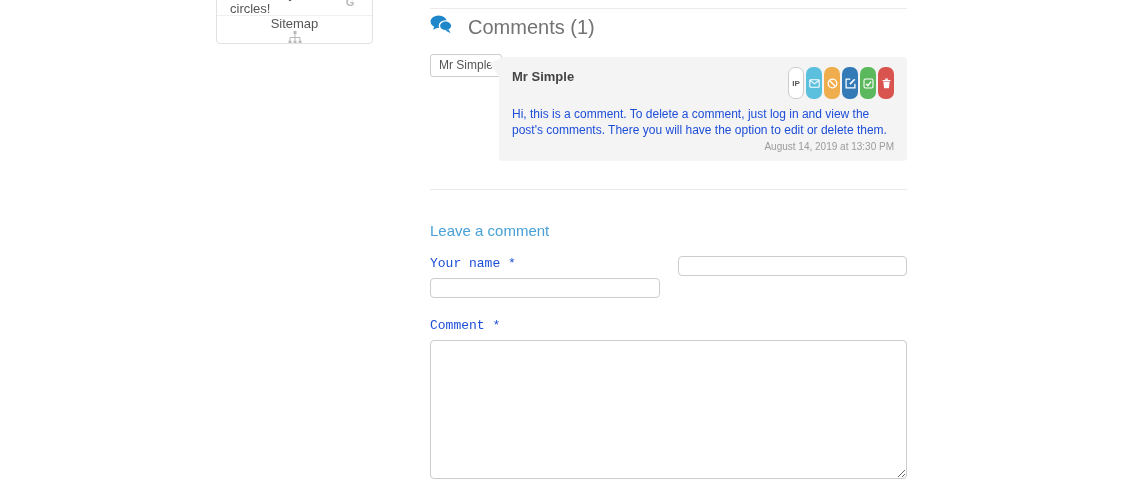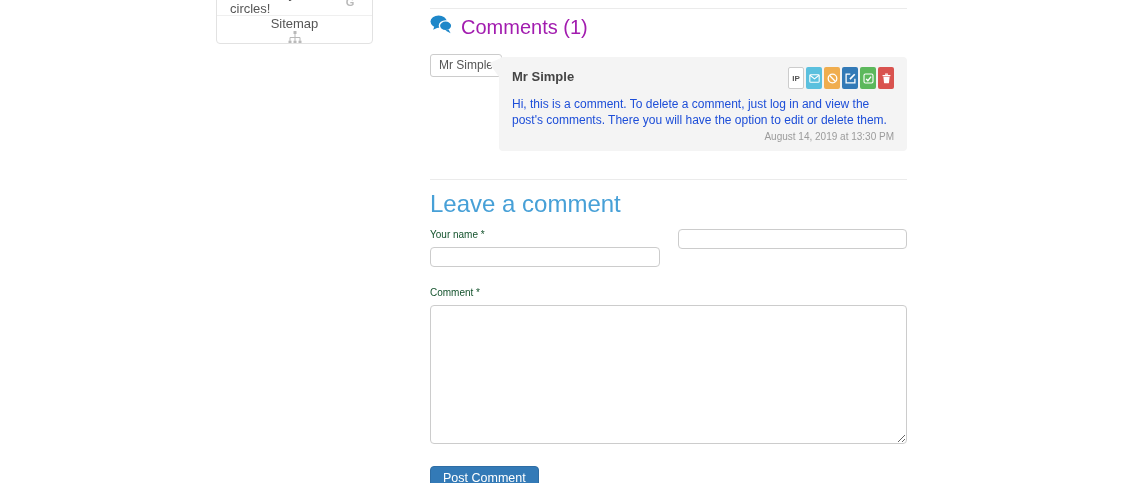--- a/index.html
+++ b/index.html
@@ -16,52 +16,52 @@
   .gplus-glyph { color:#b9b9b9; font-size:11px; font-weight:700; letter-spacing:0; }
   .gplus-glyph sup { font-size:8px; }
   .sitemap-svg { display:block; }
 
   
   .main { position:absolute; left:430px; top:0; width:477px; }
   .rule { border:0; border-top:1px solid #ebebeb; height:0; }
   .rule-top { margin-top:8px; }
   .rule-mid { margin-top:28px; }
 
-  .comments-heading { margin-top:5px; display:flex; align-items:center; gap:8px;
-                      font-size:20px; font-weight:400; color:#a21caf; line-height:26px; }
+  .comments-heading { margin-top:5px; display:flex; align-items:center; gap:15px;
+                      font-size:20px; font-weight:400; color:#737373; line-height:26px; }
 
   
   .comment-row { position:relative; margin-top:17px; }
   .avatar-tab { position:absolute; left:0; top:-3px; background:#fff; border:1px solid #ccc;
                 border-radius:3px; padding:3px 8px 4px; font-size:12px; color:#555; white-space:nowrap; }
   .comment-card { margin-left:69px; background:#f4f4f4; border-radius:4px;
                   padding:10px 13px 9px; position:relative; }
   .comment-card:before { content:""; position:absolute; left:-10px; top:2px; width:0; height:0;
                          border-top:4px solid transparent; border-bottom:14px solid transparent;
                          border-right:10px solid #f4f4f4; }
   .card-head { display:flex; justify-content:space-between; align-items:flex-start; }
   .card-title { font-size:13px; font-weight:700; color:#444; padding-top:2px; }
   .actions { display:flex; gap:2px; }
-  .act-btn { width:16px; height:22px; border-radius:2px; border:0; display:flex;
+  .act-btn { width:16px; height:32px; border-radius:7px; border:0; display:flex;
              align-items:center; justify-content:center; cursor:pointer; padding:0; }
   .act-ip { background:#fff; border:1px solid #ccc; color:#555; font-size:8px; font-weight:700; }
   .act-mail  { background:#5bc0de; }
   .act-ban   { background:#f0ad4e; }
   .act-edit  { background:#337ab7; }
   .act-check { background:#5cb85c; }
   .act-trash { background:#d9534f; }
   .card-text { margin-top:7px; font-size:12px; line-height:1.35; color:#1d4ed8; }
   .card-time { margin-top:3px; text-align:right; font-size:10px; color:#9b9b9b; }
 
-  .leave-heading { margin-top:11px; font-size:24px; font-weight:400; color:#47a0d7; line-height:25px; }
+  .leave-heading { margin-top:28px; font-size:15px; font-weight:400; color:#47a0d7; line-height:25px; }
 
   
   .form-row { display:flex; gap:18px; margin-top:13px; }
   .field { flex:1; }
-  .field-label { display:block; font-size:10px; color:#14532d; margin-bottom:7px; }
+  .field-label { display:block; font-size:13px; color:#1d4ed8; margin-bottom:7px;font-family:Liberation Mono, monospace; }
   .text-input { width:100%; height:20px; border:1px solid #ccc; border-radius:4px;
                 padding:0 8px; font-size:12px; color:#555; outline:none; }
   .comment-field { margin-top:20px; }
   .comment-textarea { width:100%; height:139px; border:1px solid #ccc; border-radius:4px;
                       padding:4px 8px; font-size:12px; color:#555; outline:none;
                       resize:both; font-family:"Liberation Sans", sans-serif; }
   .submit-btn { margin-top:18px; background:#337ab7; border:1px solid #2e6da4; color:#fff;
                 font-size:12.5px; line-height:1; padding:5px 12px 6px; border-radius:4px;
                 cursor:pointer; font-family:"Liberation Sans", sans-serif; }
 </style>

